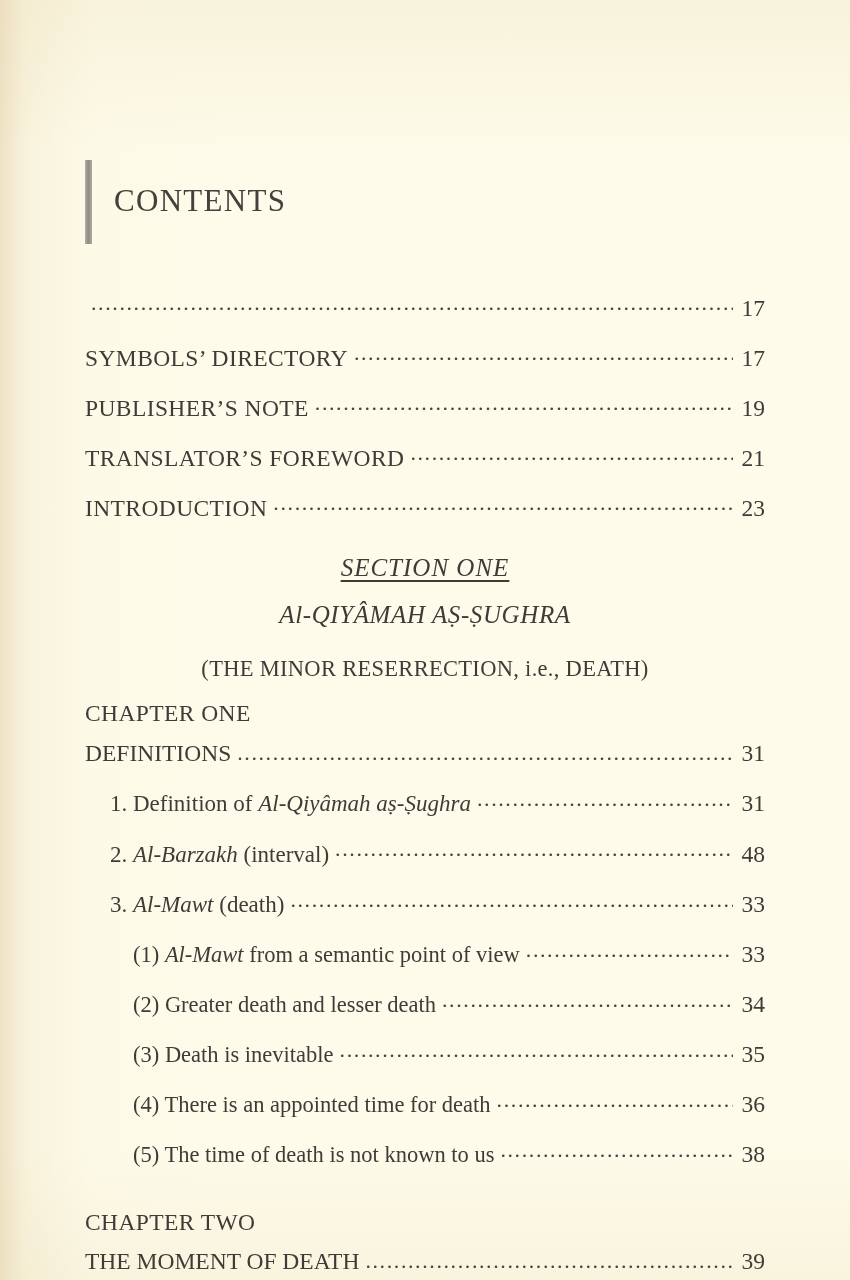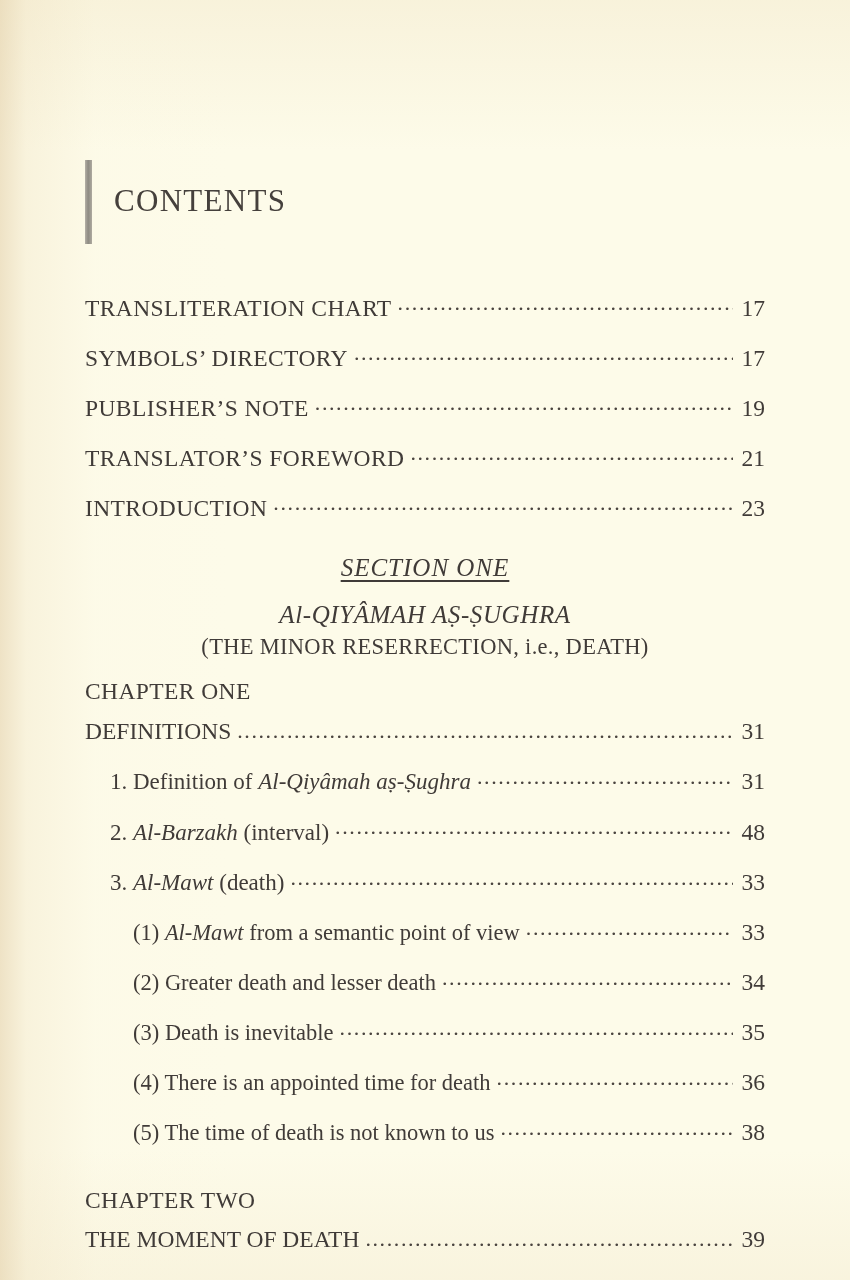--- a/index.html
+++ b/index.html
@@ -134,21 +134,21 @@
     font-style: italic;
     font-size: 25px;
     letter-spacing: 0.6px;
     display: block;
     margin-top: 19px;
   }
   .section-head .s3 {
     font-size: 22.5px;
     letter-spacing: 0.3px;
     display: block;
-    margin-top: 5px;
+    margin-top: 27px;
   }
 
   
   .chapter { margin-top: 6px; }
   .chapter .chapter-label { margin-bottom: 16px; }
   .chapter > .entry { margin-bottom: 0; align-items: center; }
 
   .items { margin-top: 0; }
   .item-lvl1 { padding-left: 25px; margin-top: 23px; }
   .item-lvl2 { padding-left: 48px; margin-top: 23px; }
@@ -166,21 +166,20 @@
 
   <div class="heading-block">
     <div class="heading-rule"></div>
     <div class="heading-title">CONTENTS</div>
   </div>
 
   <div class="toc">
 
     <div class="front">
         <div class="entry">
-          <span class="label"><span>TRANSLITERATION CHART</span></span>
           <span class="leader"></span>
           <span class="page-no">17</span>
         </div>
         <div class="entry">
           <span class="label"><span>SYMBOLS’ DIRECTORY</span></span>
           <span class="leader"></span>
           <span class="page-no">17</span>
         </div>
         <div class="entry">
           <span class="label"><span>PUBLISHER’S NOTE</span></span>

